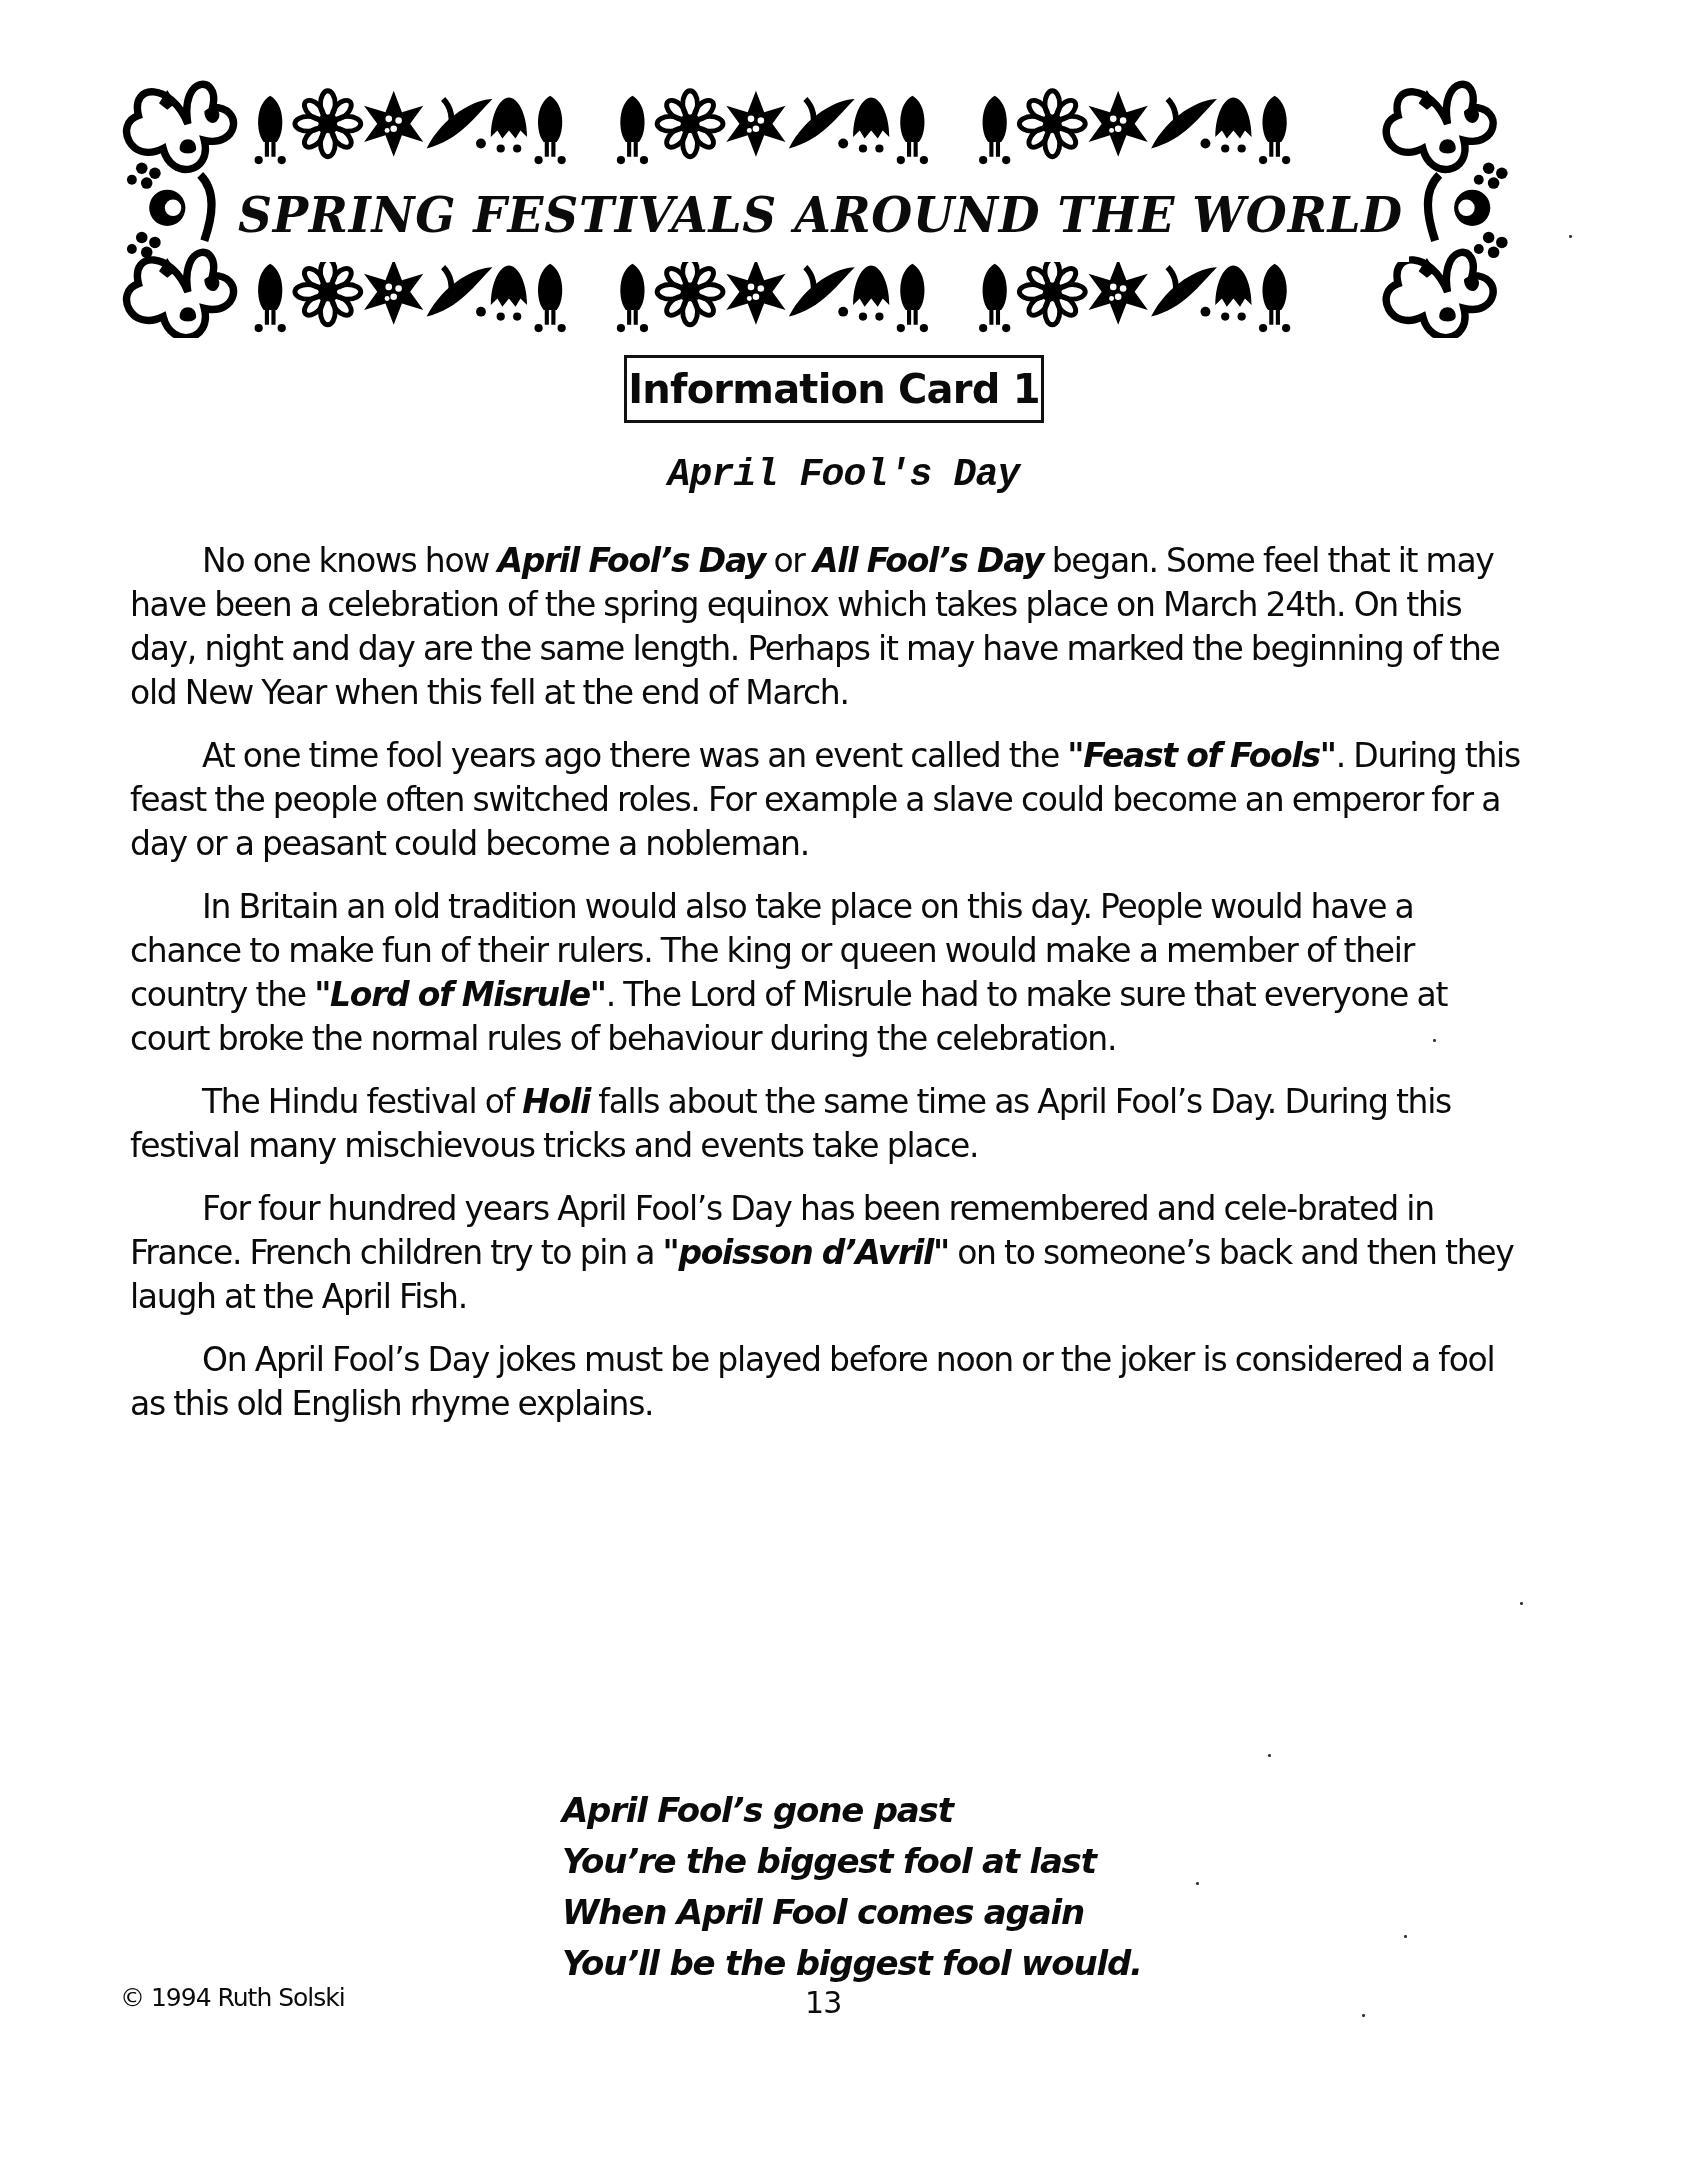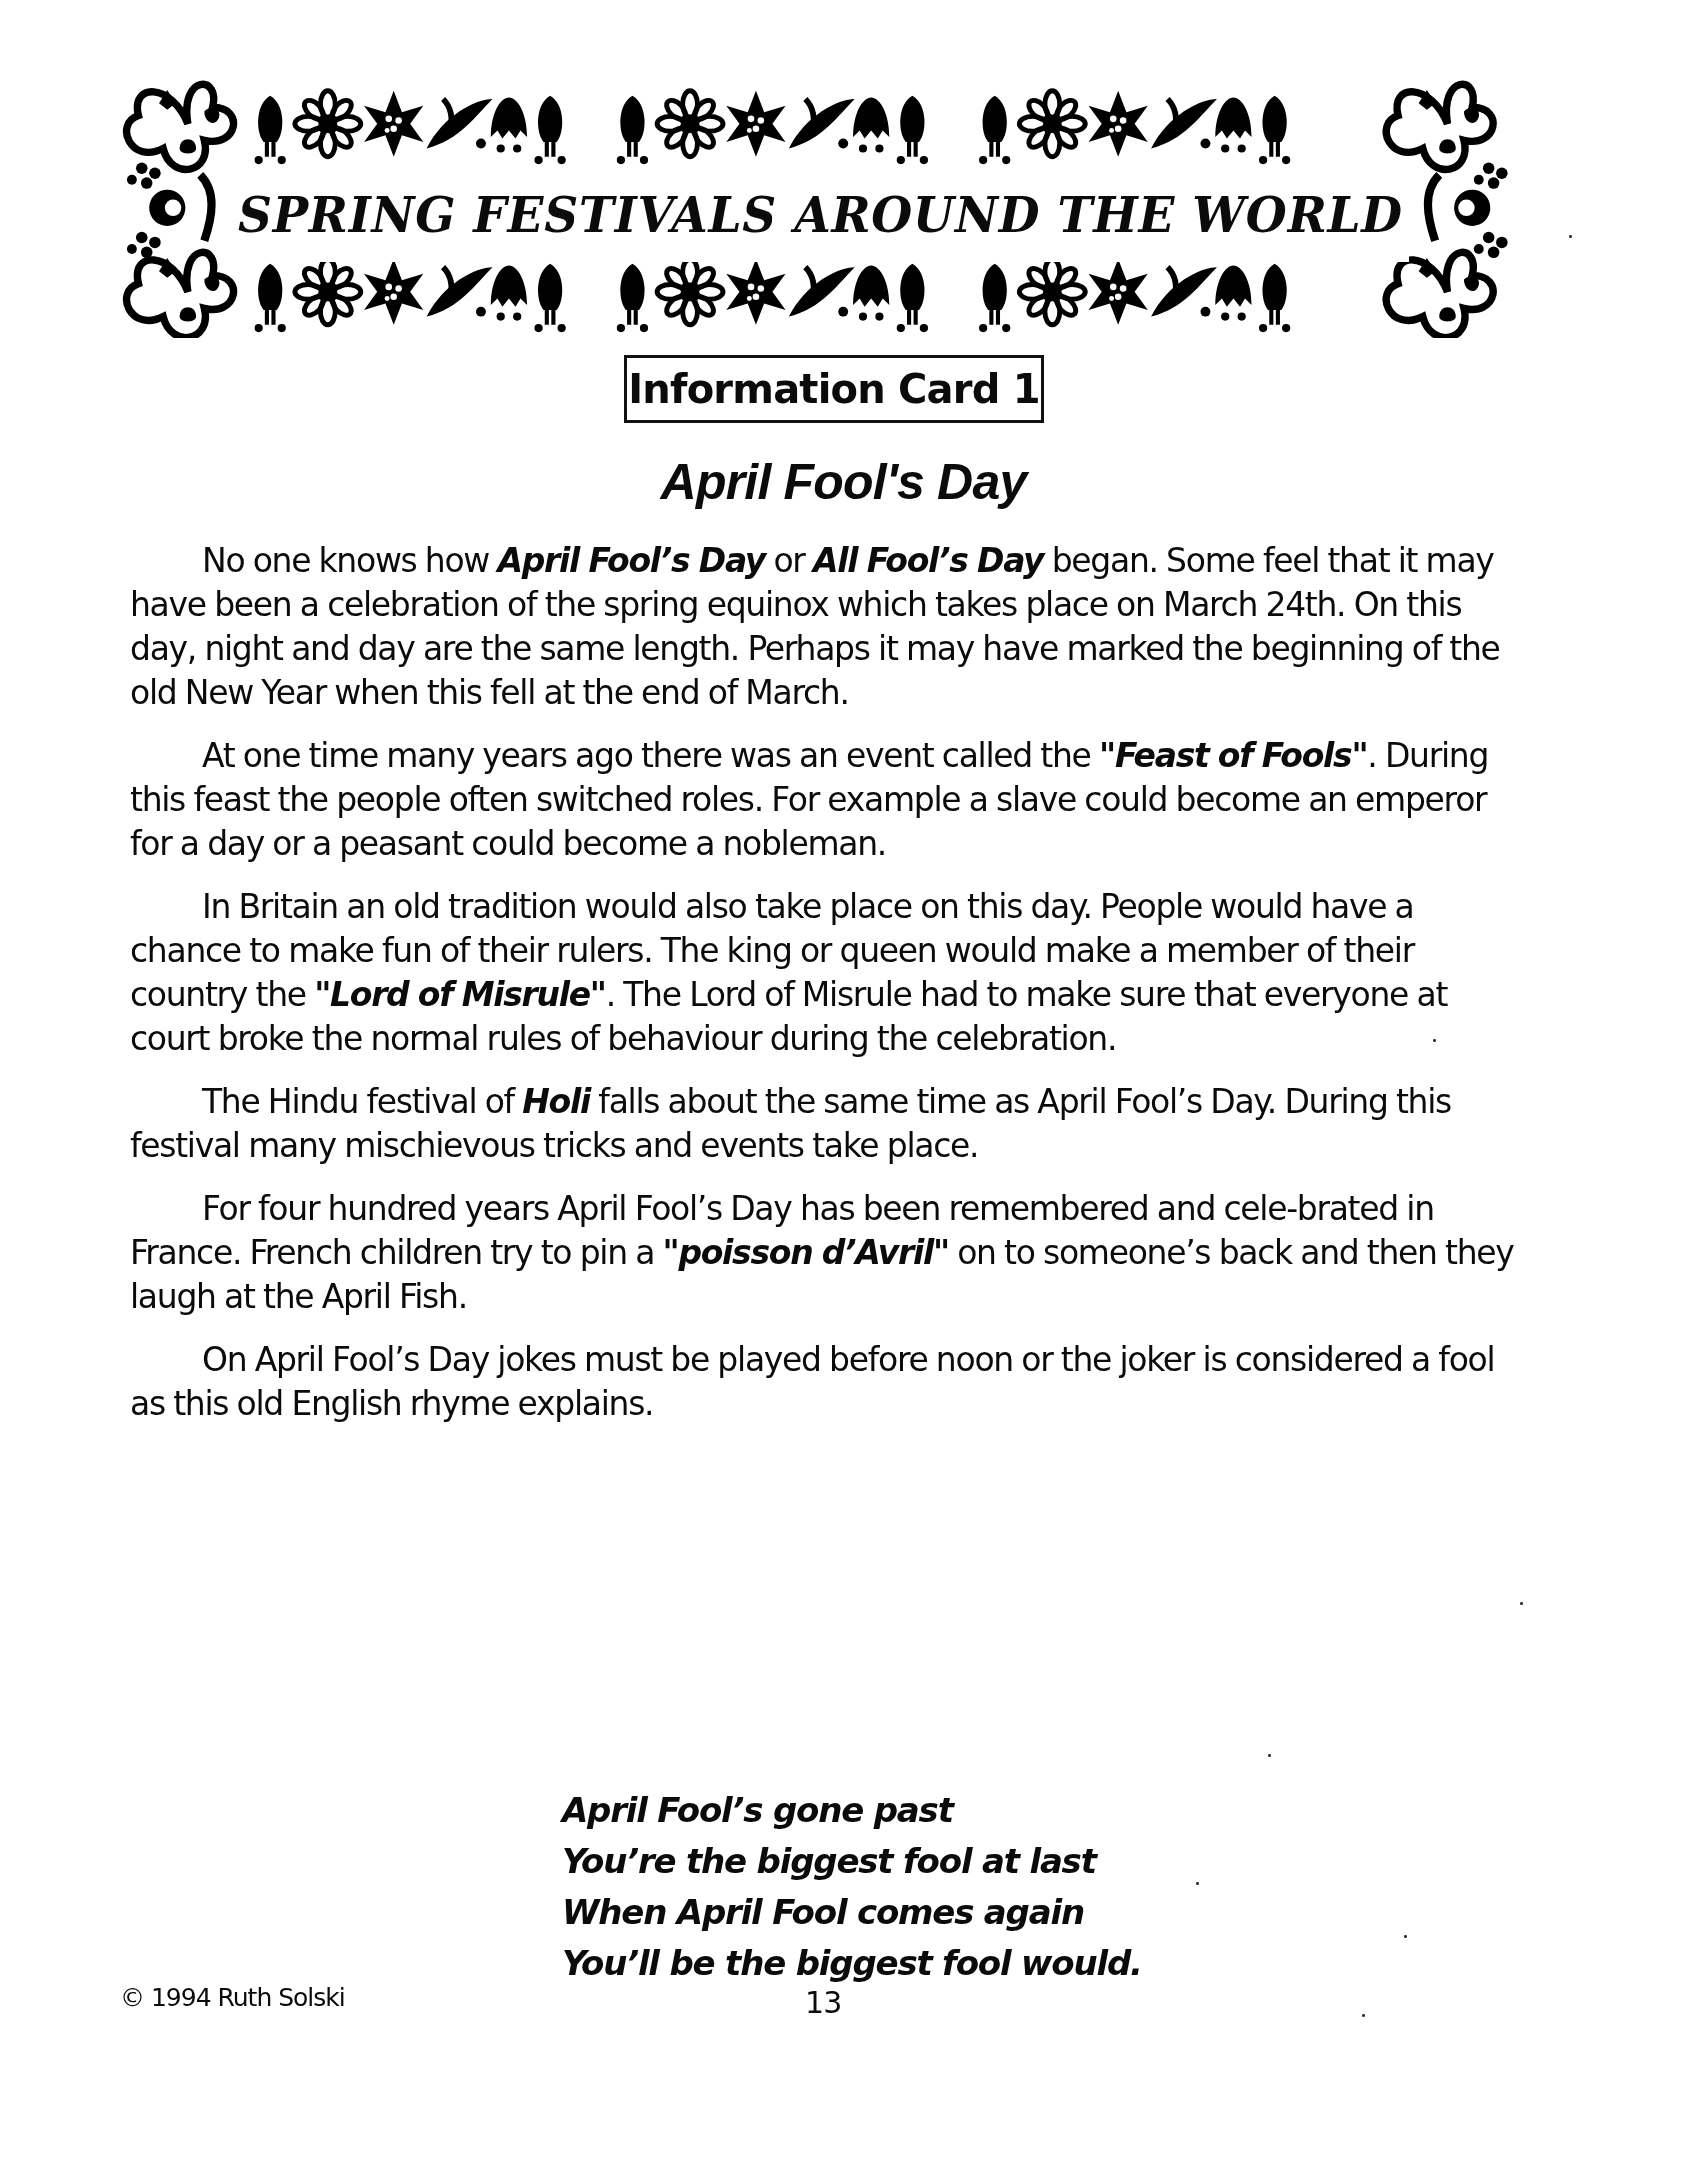--- a/index.html
+++ b/index.html
@@ -7,21 +7,21 @@
 
   
   .banner { position: absolute; left: 122px; top: 76px; width: 1393px; height: 262px; }
   .banner svg { position: absolute; left: 0; top: 0; width: 100%; height: 100%; }
   .banner-inner { position: absolute; left: 109px; top: 92px; width: 1178px; height: 94px; background: #fff; display: flex; align-items: center; justify-content: center; }
   .banner-title { font-family: "DejaVu Serif", serif; font-weight: bold; font-style: italic; font-size: 48px; letter-spacing: 0.8px; transform: scaleX(0.98); white-space: nowrap; }
 
   
   .card-label { position: absolute; left: 624px; top: 355px; width: 420px; height: 68px; border: 3.3px solid #111; box-sizing: border-box; display: flex; align-items: center; justify-content: center; font-family: "DejaVu Sans", sans-serif; font-size: 40px; font-weight: bold; letter-spacing: -0.8px; }
 
-  .doc-title { position: absolute; left: 0; width: 1687px; top: 453px; text-align: center; font-family: Liberation Sans, sans-serif; font-weight: bold; font-style: italic; font-size: 50px; letter-spacing: -0.8px; }
+  .doc-title { position: absolute; left: 0; width: 1687px; top: 453px; text-align: center; font-family: Liberation Mono, monospace; font-weight: bold; font-style: italic; font-size: 38px; letter-spacing: -0.8px; }
 
   
   .body { position: absolute; left: 130px; top: 539px; width: 1392px; }
   .para { font-family: "DejaVu Sans", sans-serif; font-size: 33px; line-height: 44px; letter-spacing: -1.3px; margin: 0 0 19px 0; text-indent: 72px; word-spacing: -0.8px; }
   .para b { font-style: italic; font-weight: bold; }
 
   
   .poem { position: absolute; left: 562px; top: 1785px; }
   .poem-line { font-family: "DejaVu Sans", sans-serif; font-weight: bold; font-style: italic; font-size: 34px; line-height: 51px; letter-spacing: -1.2px; white-space: nowrap; }
 
@@ -129,21 +129,21 @@
 
 <div class="card-label">Information Card 1</div>
 
 <div class="doc-title">April Fool's Day</div>
 
 <div class="body">
   <p class="para">
     <span>No one knows how </span><b>April Fool’s Day</b><span> or </span><b>All Fool’s Day</b><span> began. Some feel  that it may have been a celebration of the spring equinox which takes place on March 24th. On this day, night and day are the same length. Perhaps it may have marked the beginning of the old New Year when this fell at the end of March.</span>
   </p>
   <p class="para">
-    <span>At one time many years ago there was an event called the </span><b>"Feast of Fools"</b><span>. During this feast the people often switched roles. For example a slave could become an emperor for a day or a peasant could become a nobleman.</span>
+    <span>At one time fool years ago there was an event called the </span><b>"Feast of Fools"</b><span>. During this feast the people often switched roles. For example a slave could become an emperor for a day or a peasant could become a nobleman.</span>
   </p>
   <p class="para">
     <span>In Britain an old tradition would also take place on this day. People would have a chance to make fun of their rulers. The king or queen would make a member of their country the </span><b>"Lord of Misrule"</b><span>. The Lord of Misrule had to make sure that everyone at court broke the normal rules of behaviour during the celebration.</span>
   </p>
   <p class="para">
     <span>The Hindu festival of </span><b>Holi</b><span> falls about the same time as April Fool’s Day. During this festival many mischievous tricks and events take place.</span>
   </p>
   <p class="para">
     <span>For four hundred years April Fool’s Day has been remembered and cele-brated in France. French children try to pin a </span><b>"poisson d’Avril"</b><span> on to someone’s back and then they laugh at the April Fish.</span>
   </p>

